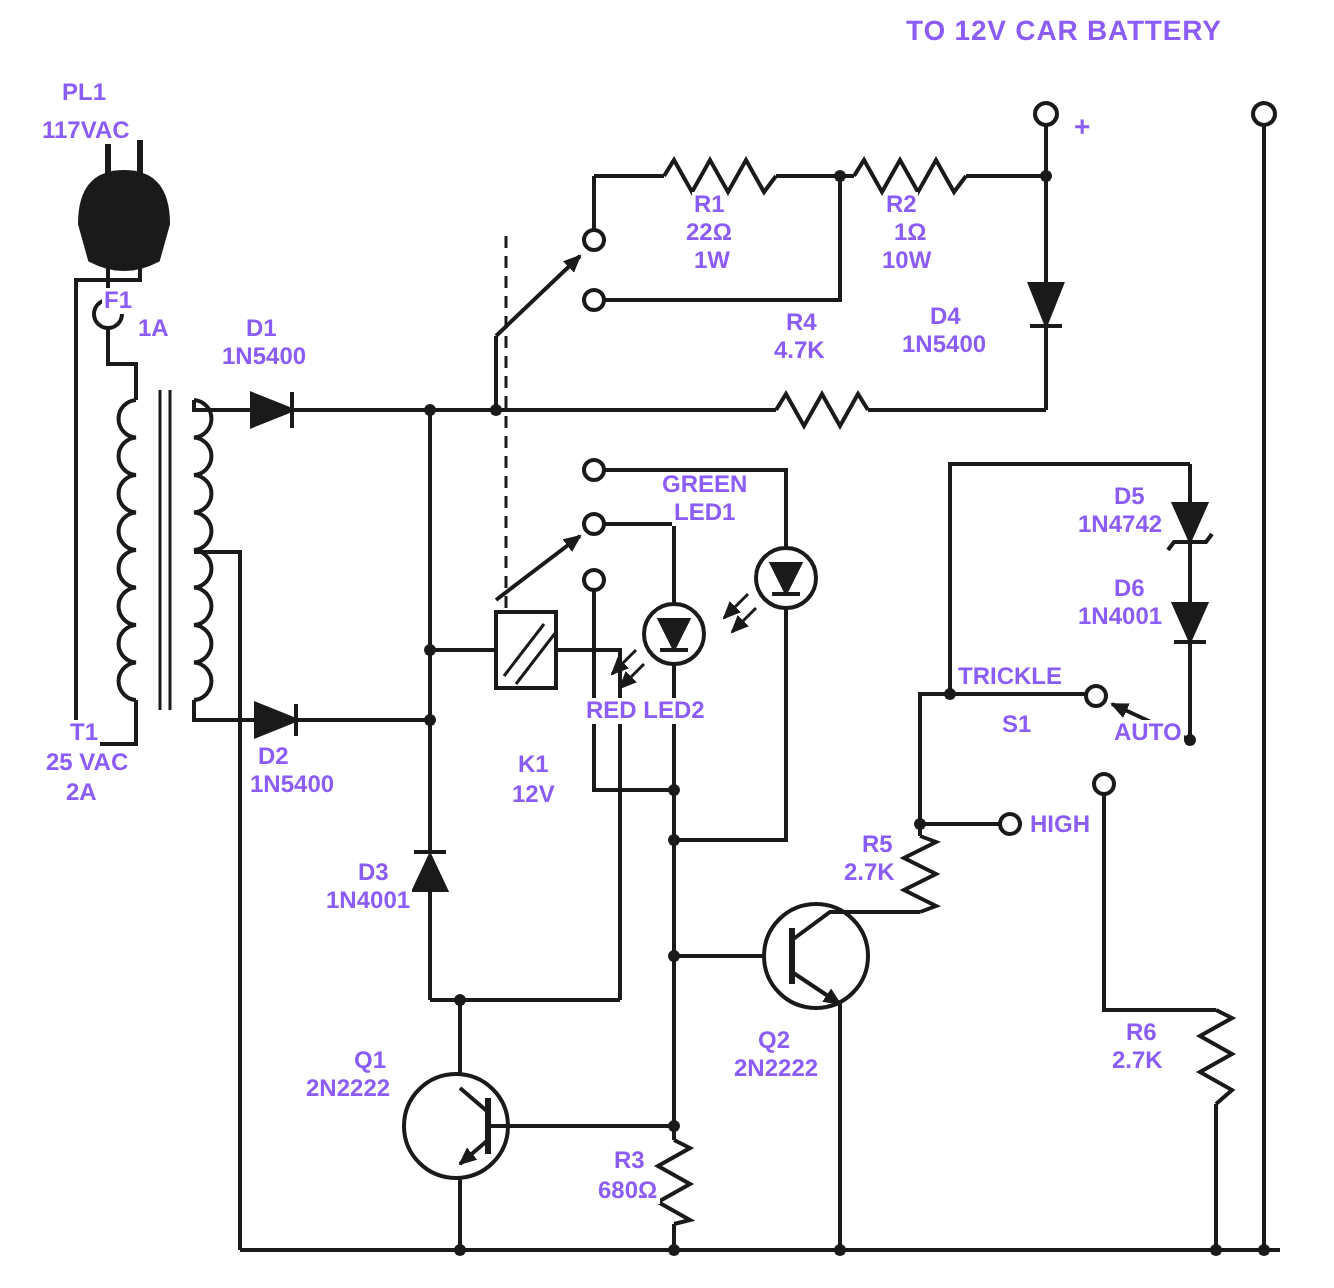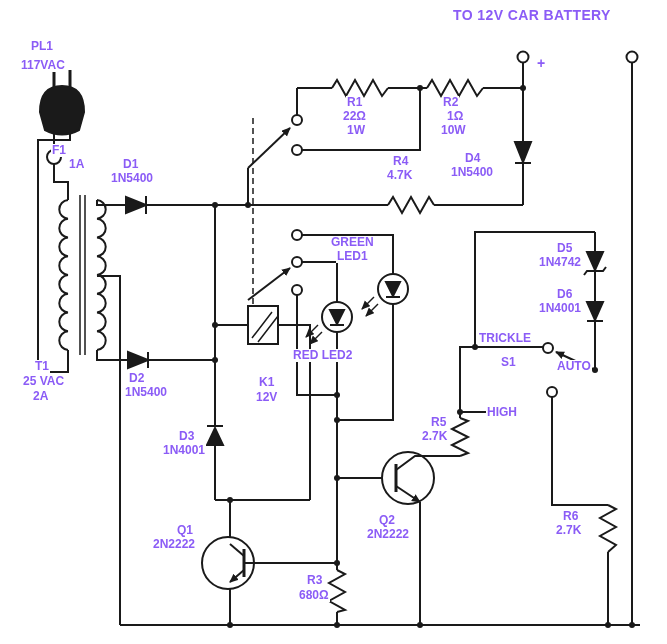--- a/index.html
+++ b/index.html
@@ -253,21 +253,21 @@
 
   <div class="lbl" style="left:556px;top:242px">D5</div>
   <div class="lbl" style="left:538px;top:256px">1N4742</div>
 
   <div class="lbl" style="left:556px;top:288px">D6</div>
   <div class="lbl" style="left:538px;top:302px">1N4001</div>
 
   <div class="lbl" style="left:478px;top:332px">TRICKLE</div>
   <div class="lbl" style="left:500px;top:356px">S1</div>
   <div class="lbl" style="left:556px;top:360px">AUTO</div>
-  <div class="lbl" style="left:486px;top:406px">HIGH</div>
+  <div class="lbl" style="left:514px;top:406px">HIGH</div>
 
   <div class="lbl" style="left:430px;top:416px">R5</div>
   <div class="lbl" style="left:421px;top:430px">2.7K</div>
 
   <div class="lbl" style="left:378px;top:514px">Q2</div>
   <div class="lbl" style="left:366px;top:528px">2N2222</div>
 
   <div class="lbl" style="left:178px;top:430px">D3</div>
   <div class="lbl" style="left:162px;top:444px">1N4001</div>
 

